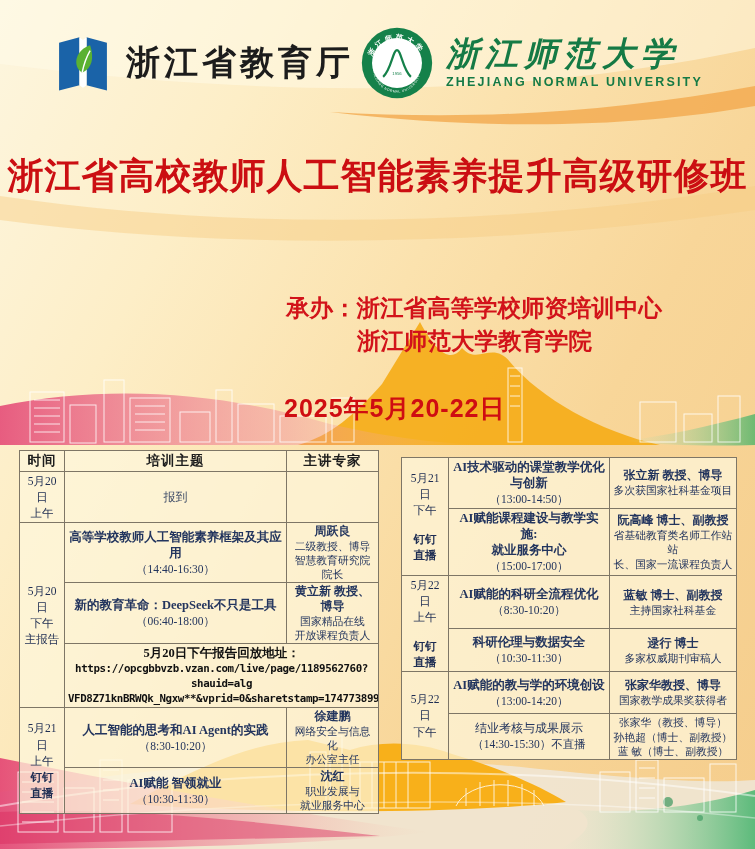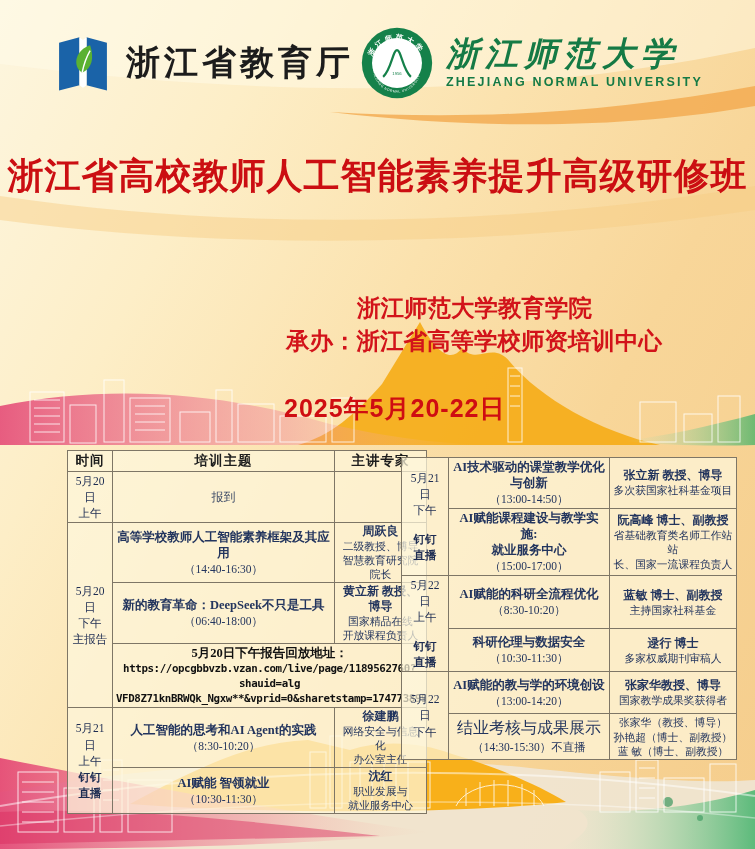--- a/index.html
+++ b/index.html
@@ -27,31 +27,31 @@
   .org{position:absolute;left:286px;top:292px;font-size:23.5px;font-weight:bold;color:#d2131a;line-height:1.42;}
   .org-row{white-space:nowrap;}
   .org-indent{padding-left:71px;}
   .event-date{position:absolute;left:284px;top:392px;font-size:25px;font-weight:bold;color:#cf0d12;letter-spacing:1px;}
 
   
   .sched{position:absolute;border-collapse:collapse;table-layout:fixed;
     background:rgba(254,246,221,0.72);
     font-family:"Liberation Serif","DejaVu Serif",serif;color:#23355e;}
   .sched td,.sched th{border:1px solid #7e7666;vertical-align:middle;text-align:center;padding:1px 3px;overflow:hidden;}
-  .t-left{left:19px;top:450px;width:359px;height:271px;margin-left:48px;}
+  .t-left{left:19px;top:450px;width:359px;height:271px;}
   .t-right{left:401px;top:457px;width:335px;height:263px;}
   .sched th{font-size:13.5px;font-weight:bold;color:#1d1d1d;letter-spacing:1px;}
   .time-cell{font-size:11.5px;color:#1d2c52;line-height:1.4;}
   .tmain,.tsub{display:block;white-space:pre-line;}
   .tsub{font-weight:bold;}
   .sub-gap .tsub{margin-top:13px;}
   .topic-title{font-weight:bold;font-size:12.5px;line-height:1.28;white-space:pre-line;}
   .topic-plain{font-size:12px;color:#3c4a66;}
   .topic-time{font-size:11.5px;margin-top:1px;}
-  .plain .topic-title{font-weight:normal;font-size:16px;}
+  .plain .topic-title{font-weight:normal;font-size:12px;}
   .speaker-name{font-weight:bold;font-size:12px;line-height:1.25;}
   .speaker-desc{font-size:10.8px;line-height:1.3;white-space:pre-line;}
   .replay-label{font-weight:bold;font-size:12.5px;color:#101010;}
   .replay-url{font-weight:bold;font-family:"DejaVu Sans Mono","Liberation Mono",monospace;font-size:10.8px;color:#101010;letter-spacing:-0.4px;line-height:1.35;}
 </style>
 </head>
 <body>
 
 <div class="poster">
 
@@ -157,22 +157,22 @@
         <div class="univ-text">
           <span class="univ-zh">浙江师范大学</span>
           <span class="univ-en">ZHEJIANG NORMAL UNIVERSITY</span>
         </div>
       </div>
     </div>
 
     <div class="main-title">浙江省高校教师人工智能素养提升高级研修班</div>
 
     <div class="org">
+      <div class="org-row"><span>承办：</span><span>浙江省高等学校师资培训中心</span></div>
       <div class="org-row org-indent"><span>浙江师范大学教育学院</span></div>
-      <div class="org-row"><span>承办：</span><span>浙江省高等学校师资培训中心</span></div>
     </div>
     <div class="event-date">2025年5月20-22日</div>
 
     <table class="sched t-left">
       <colgroup>
           <col style="width:45px">
           <col style="width:222px">
           <col style="width:92px">
         </colgroup>
       <tbody>

